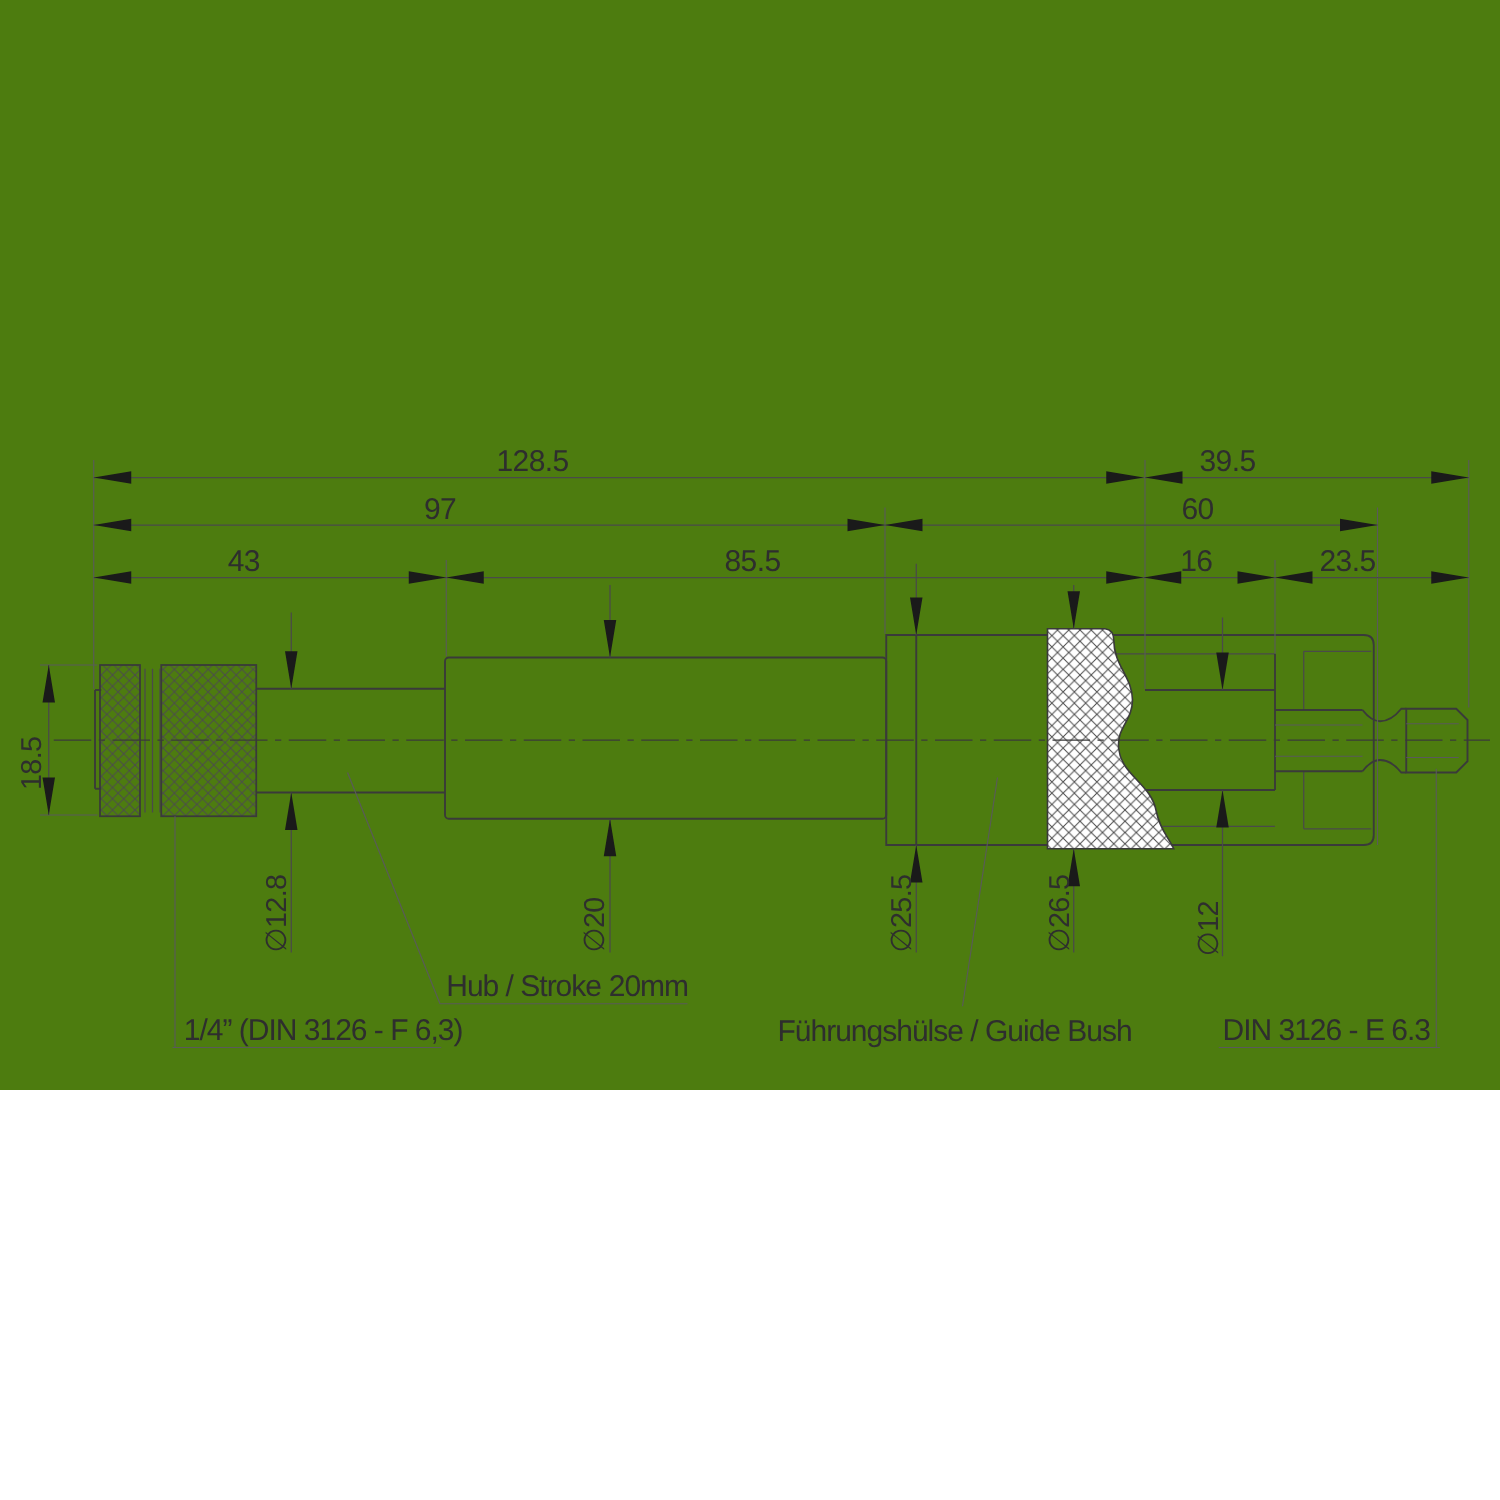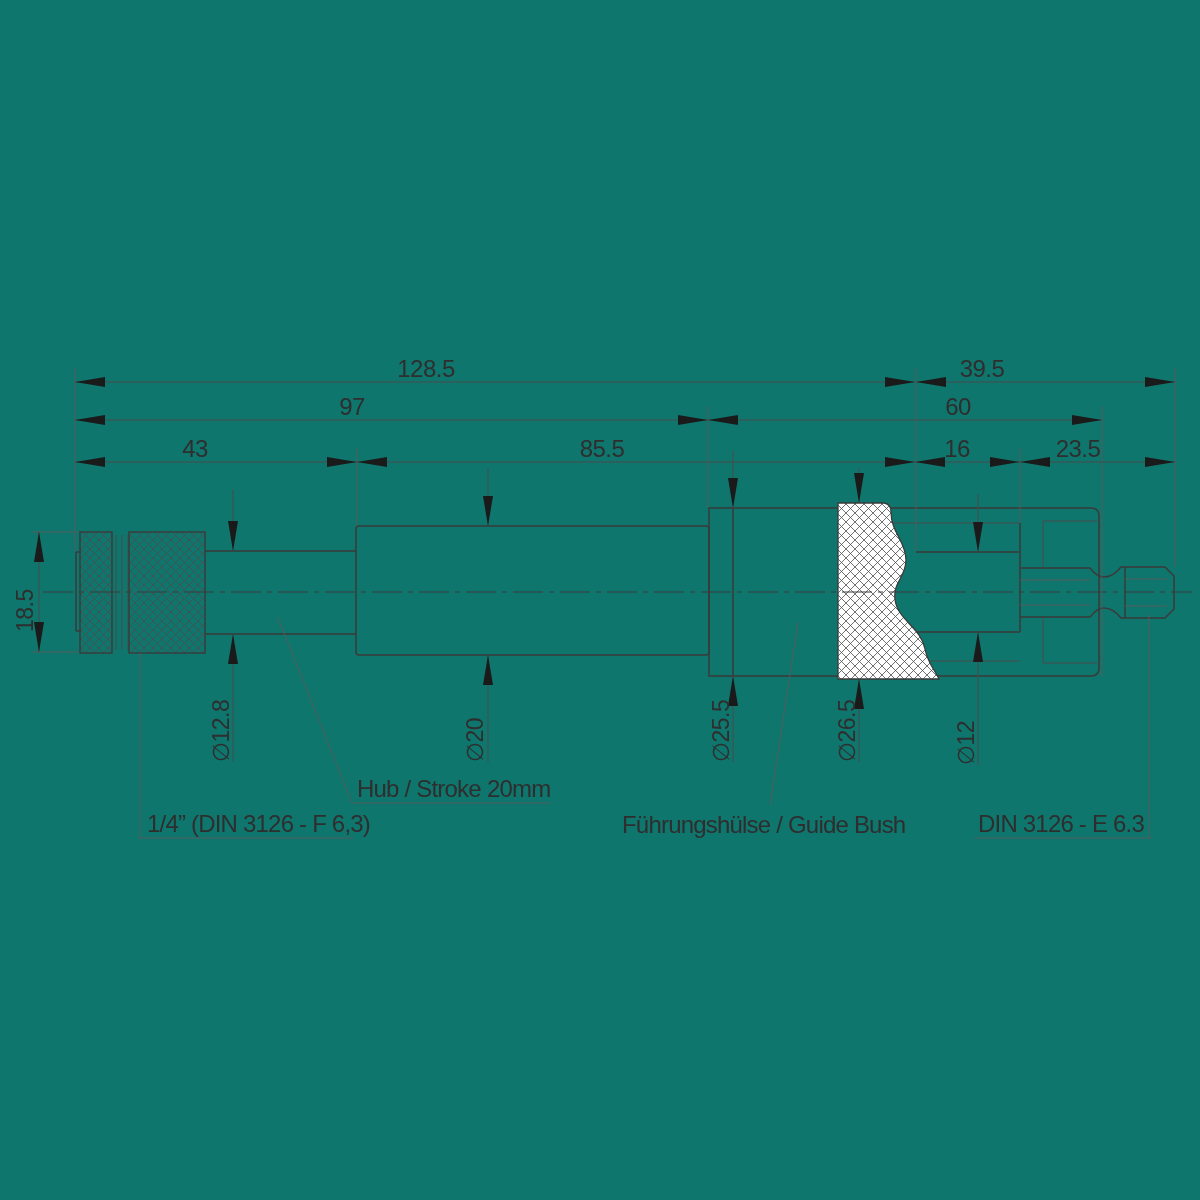--- a/index.html
+++ b/index.html
@@ -1,16 +1,16 @@
 <!DOCTYPE html>
 <html><head>
 <meta charset="utf-8">
 <style>
   html,body{margin:0;padding:0;background:#ffffff;}
-  .page{position:relative;width:1200px;height:1200px;background:#0f766e;overflow:hidden;}
+  .page{position:relative;width:1200px;height:872px;background:#4d7c0f;overflow:hidden;}
   svg{display:block;}
   text{font-family:"Liberation Sans","DejaVu Sans",sans-serif;fill:#2e2e2e;}
   .dimtxt{font-size:24px;letter-spacing:-0.5px;}
   .diatxt{font-size:23px;letter-spacing:-0.5px;}
   .lbltxt{font-size:24px;letter-spacing:-0.8px;}
   .thick{stroke:#3a3a3a;stroke-width:1.5;fill:none;}
   .thin{stroke:#4a4a4a;stroke-width:1;fill:none;}
   .xthin{stroke:#5a5a5a;stroke-width:0.9;fill:none;}
   .arrow{fill:#1a1a1a;stroke:none;}
   .center{stroke:#3a3a3a;stroke-width:1;fill:none;stroke-dasharray:30 6 5 6;}

